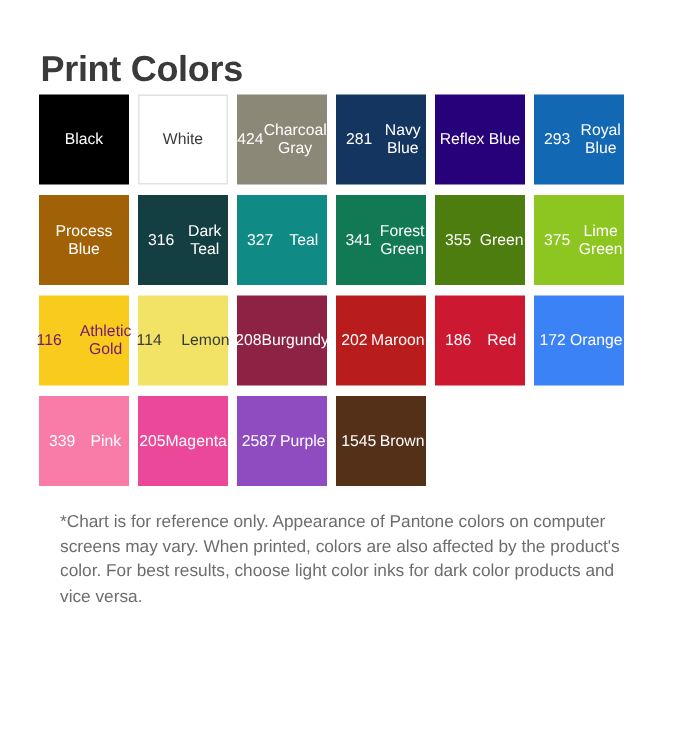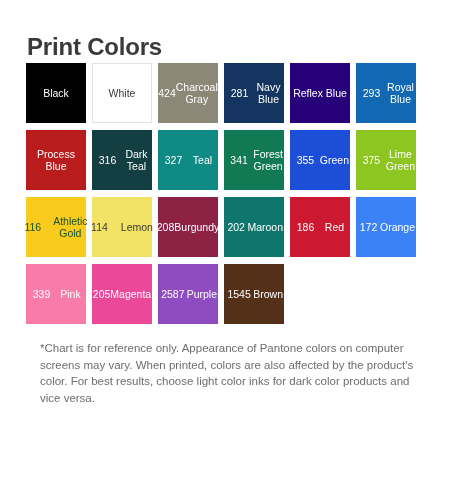--- a/index.html
+++ b/index.html
@@ -95,56 +95,56 @@
         <span class="swatch-code">281</span>
         <span class="swatch-name">Navy Blue</span>
       </div>
       <div class="swatch" style="background: rgb(38, 1, 122); color: rgb(255, 255, 255);">
         <span class="swatch-name">Reflex Blue</span>
       </div>
       <div class="swatch" style="background: rgb(18, 104, 179); color: rgb(255, 255, 255);">
         <span class="swatch-code">293</span>
         <span class="swatch-name">Royal Blue</span>
       </div>
-      <div class="swatch" style="background: #b91c1c; color: rgb(255, 255, 255);">
+      <div class="swatch" style="background: #a16207; color: rgb(255, 255, 255);">
         <span class="swatch-name">Process Blue</span>
       </div>
       <div class="swatch" style="background: rgb(20, 63, 66); color: rgb(255, 255, 255);">
         <span class="swatch-code">316</span>
         <span class="swatch-name">Dark Teal</span>
       </div>
       <div class="swatch" style="background: rgb(15, 138, 133); color: rgb(255, 255, 255);">
         <span class="swatch-code">327</span>
         <span class="swatch-name">Teal</span>
       </div>
       <div class="swatch" style="background: rgb(17, 122, 85); color: rgb(255, 255, 255);">
         <span class="swatch-code">341</span>
         <span class="swatch-name">Forest Green</span>
       </div>
-      <div class="swatch" style="background: #1d4ed8; color: rgb(255, 255, 255);">
+      <div class="swatch" style="background: #4d7c0f; color: rgb(255, 255, 255);">
         <span class="swatch-code">355</span>
         <span class="swatch-name">Green</span>
       </div>
       <div class="swatch" style="background: rgb(141, 197, 33); color: rgb(255, 255, 255);">
         <span class="swatch-code">375</span>
         <span class="swatch-name">Lime Green</span>
       </div>
-      <div class="swatch" style="background: rgb(248, 203, 28); color: #14532d; gap: 12px;">
+      <div class="swatch" style="background: rgb(248, 203, 28); color: #701a75; gap: 12px;">
         <span class="swatch-code">116</span>
         <span class="swatch-name">Athletic Gold</span>
       </div>
       <div class="swatch" style="background: rgb(242, 226, 102); color: rgb(58, 58, 58); gap: 13px;">
         <span class="swatch-code">114</span>
         <span class="swatch-name">Lemon</span>
       </div>
       <div class="swatch" style="background: rgb(142, 34, 69); color: rgb(255, 255, 255);">
         <span class="swatch-code">208</span>
         <span class="swatch-name">Burgundy</span>
       </div>
-      <div class="swatch" style="background: #0f766e; color: rgb(255, 255, 255);">
+      <div class="swatch" style="background: #b91c1c; color: rgb(255, 255, 255);">
         <span class="swatch-code">202</span>
         <span class="swatch-name">Maroon</span>
       </div>
       <div class="swatch" style="background: rgb(205, 24, 49); color: rgb(255, 255, 255);">
         <span class="swatch-code">186</span>
         <span class="swatch-name">Red</span>
       </div>
       <div class="swatch" style="background: #3b82f6; color: rgb(255, 255, 255);">
         <span class="swatch-code">172</span>
         <span class="swatch-name">Orange</span>

